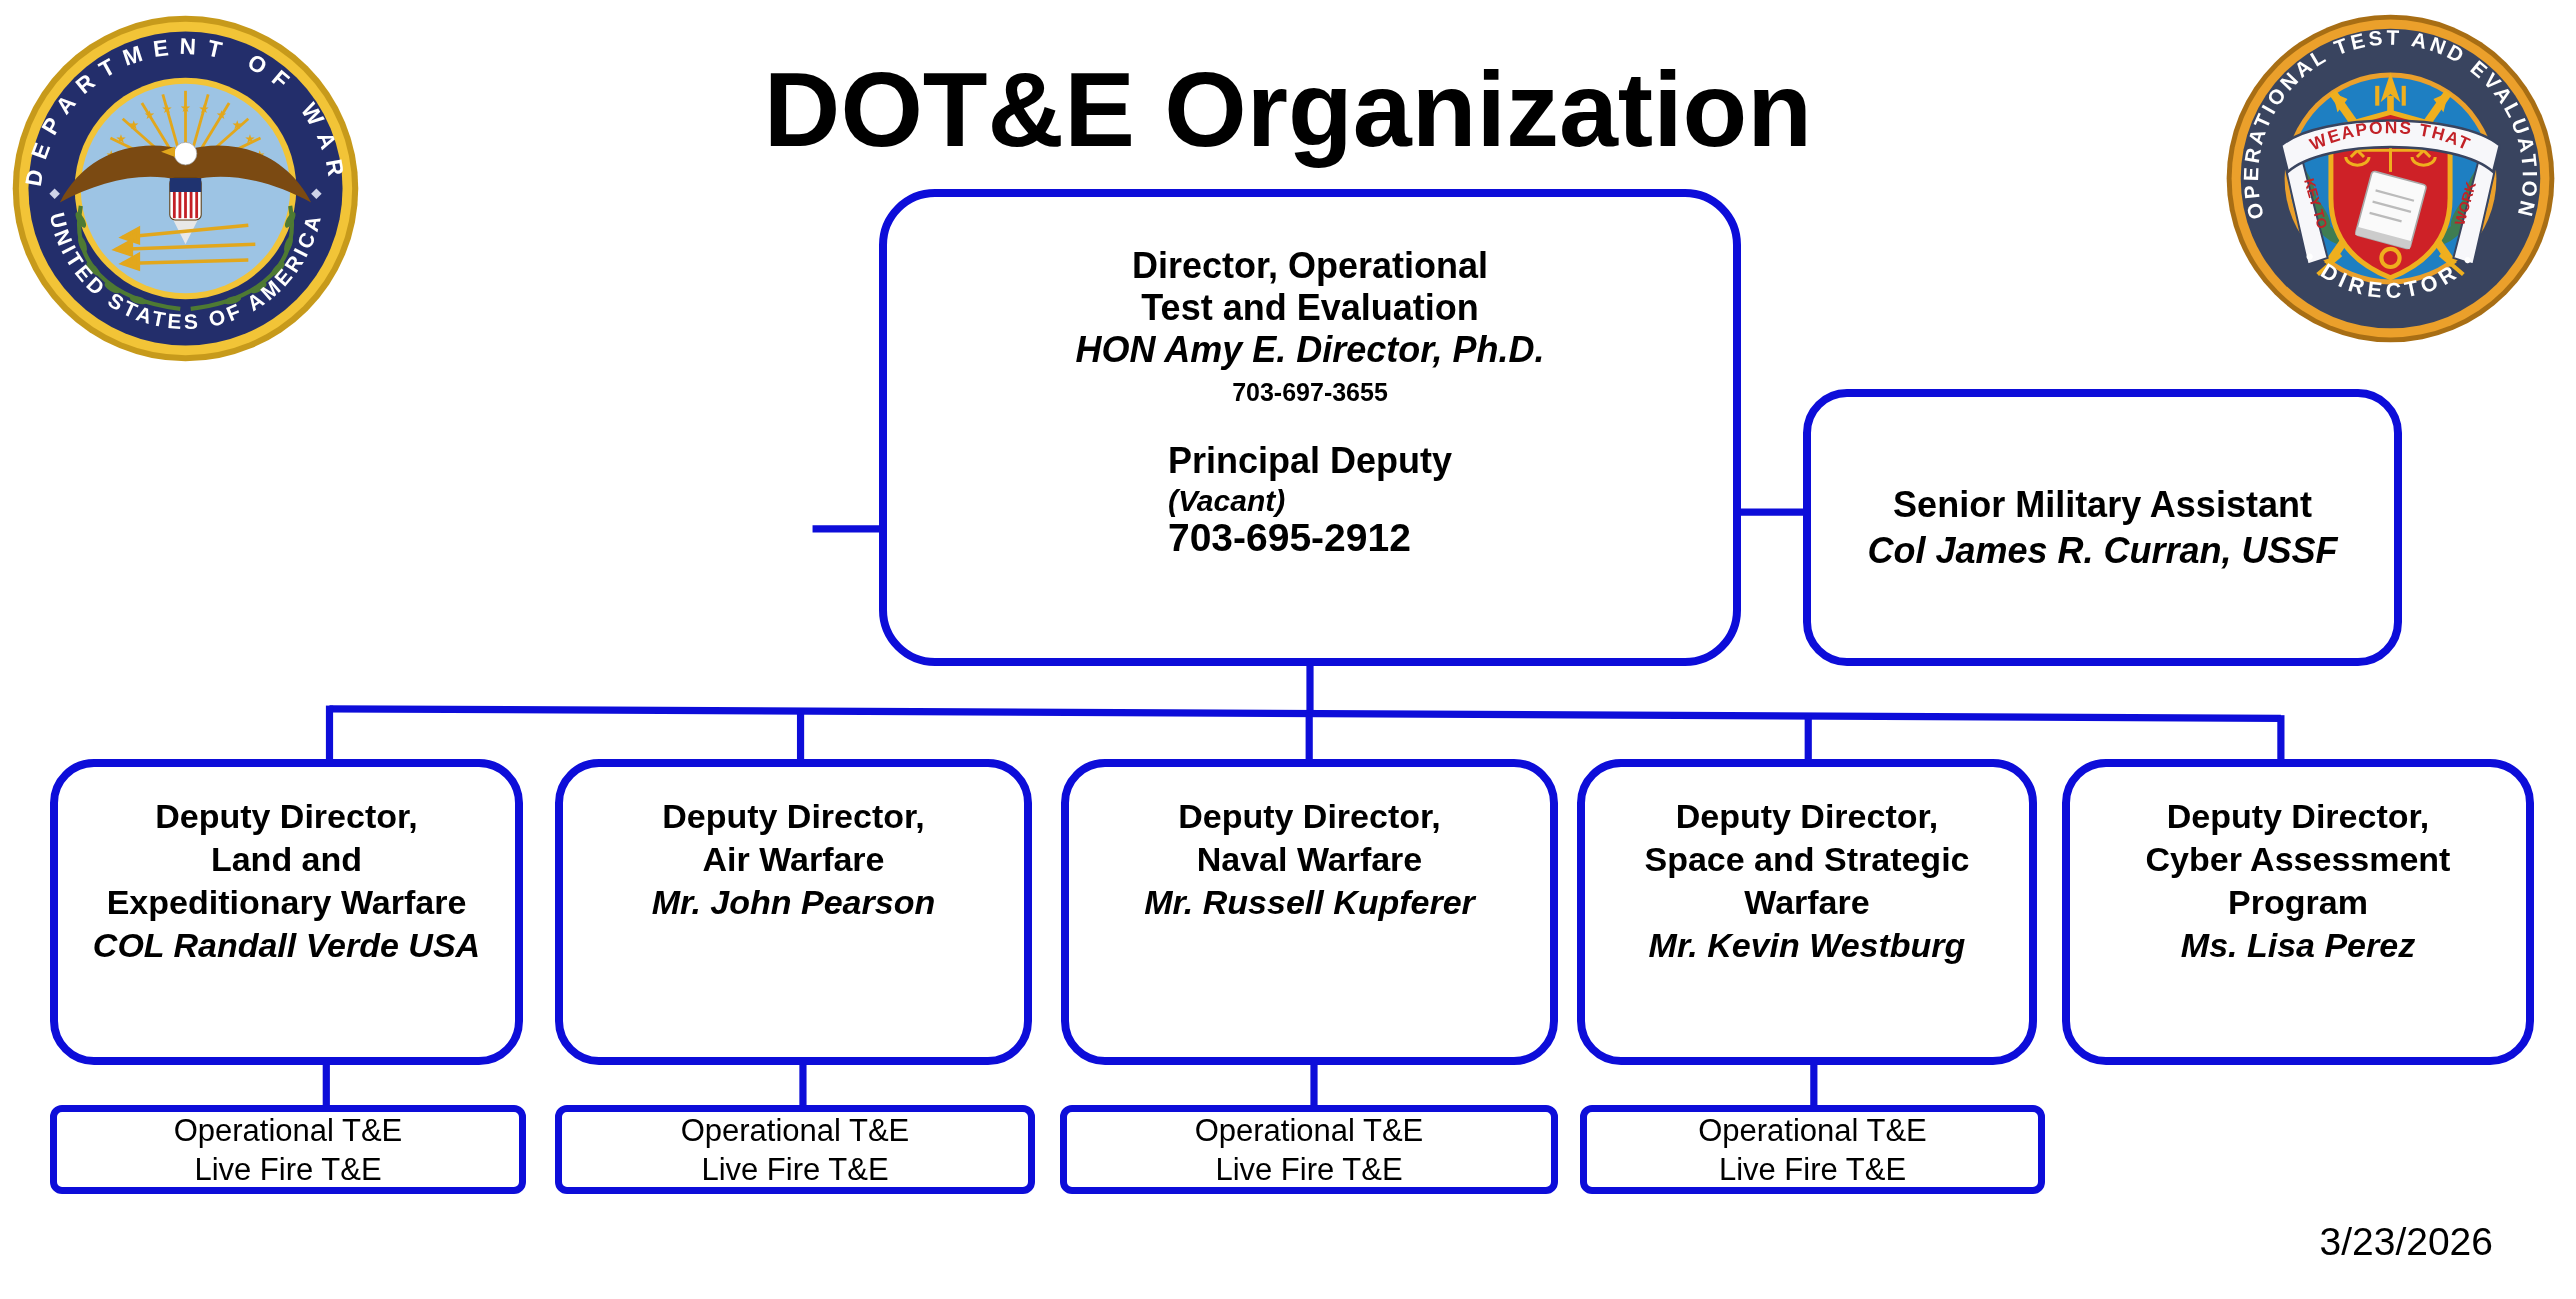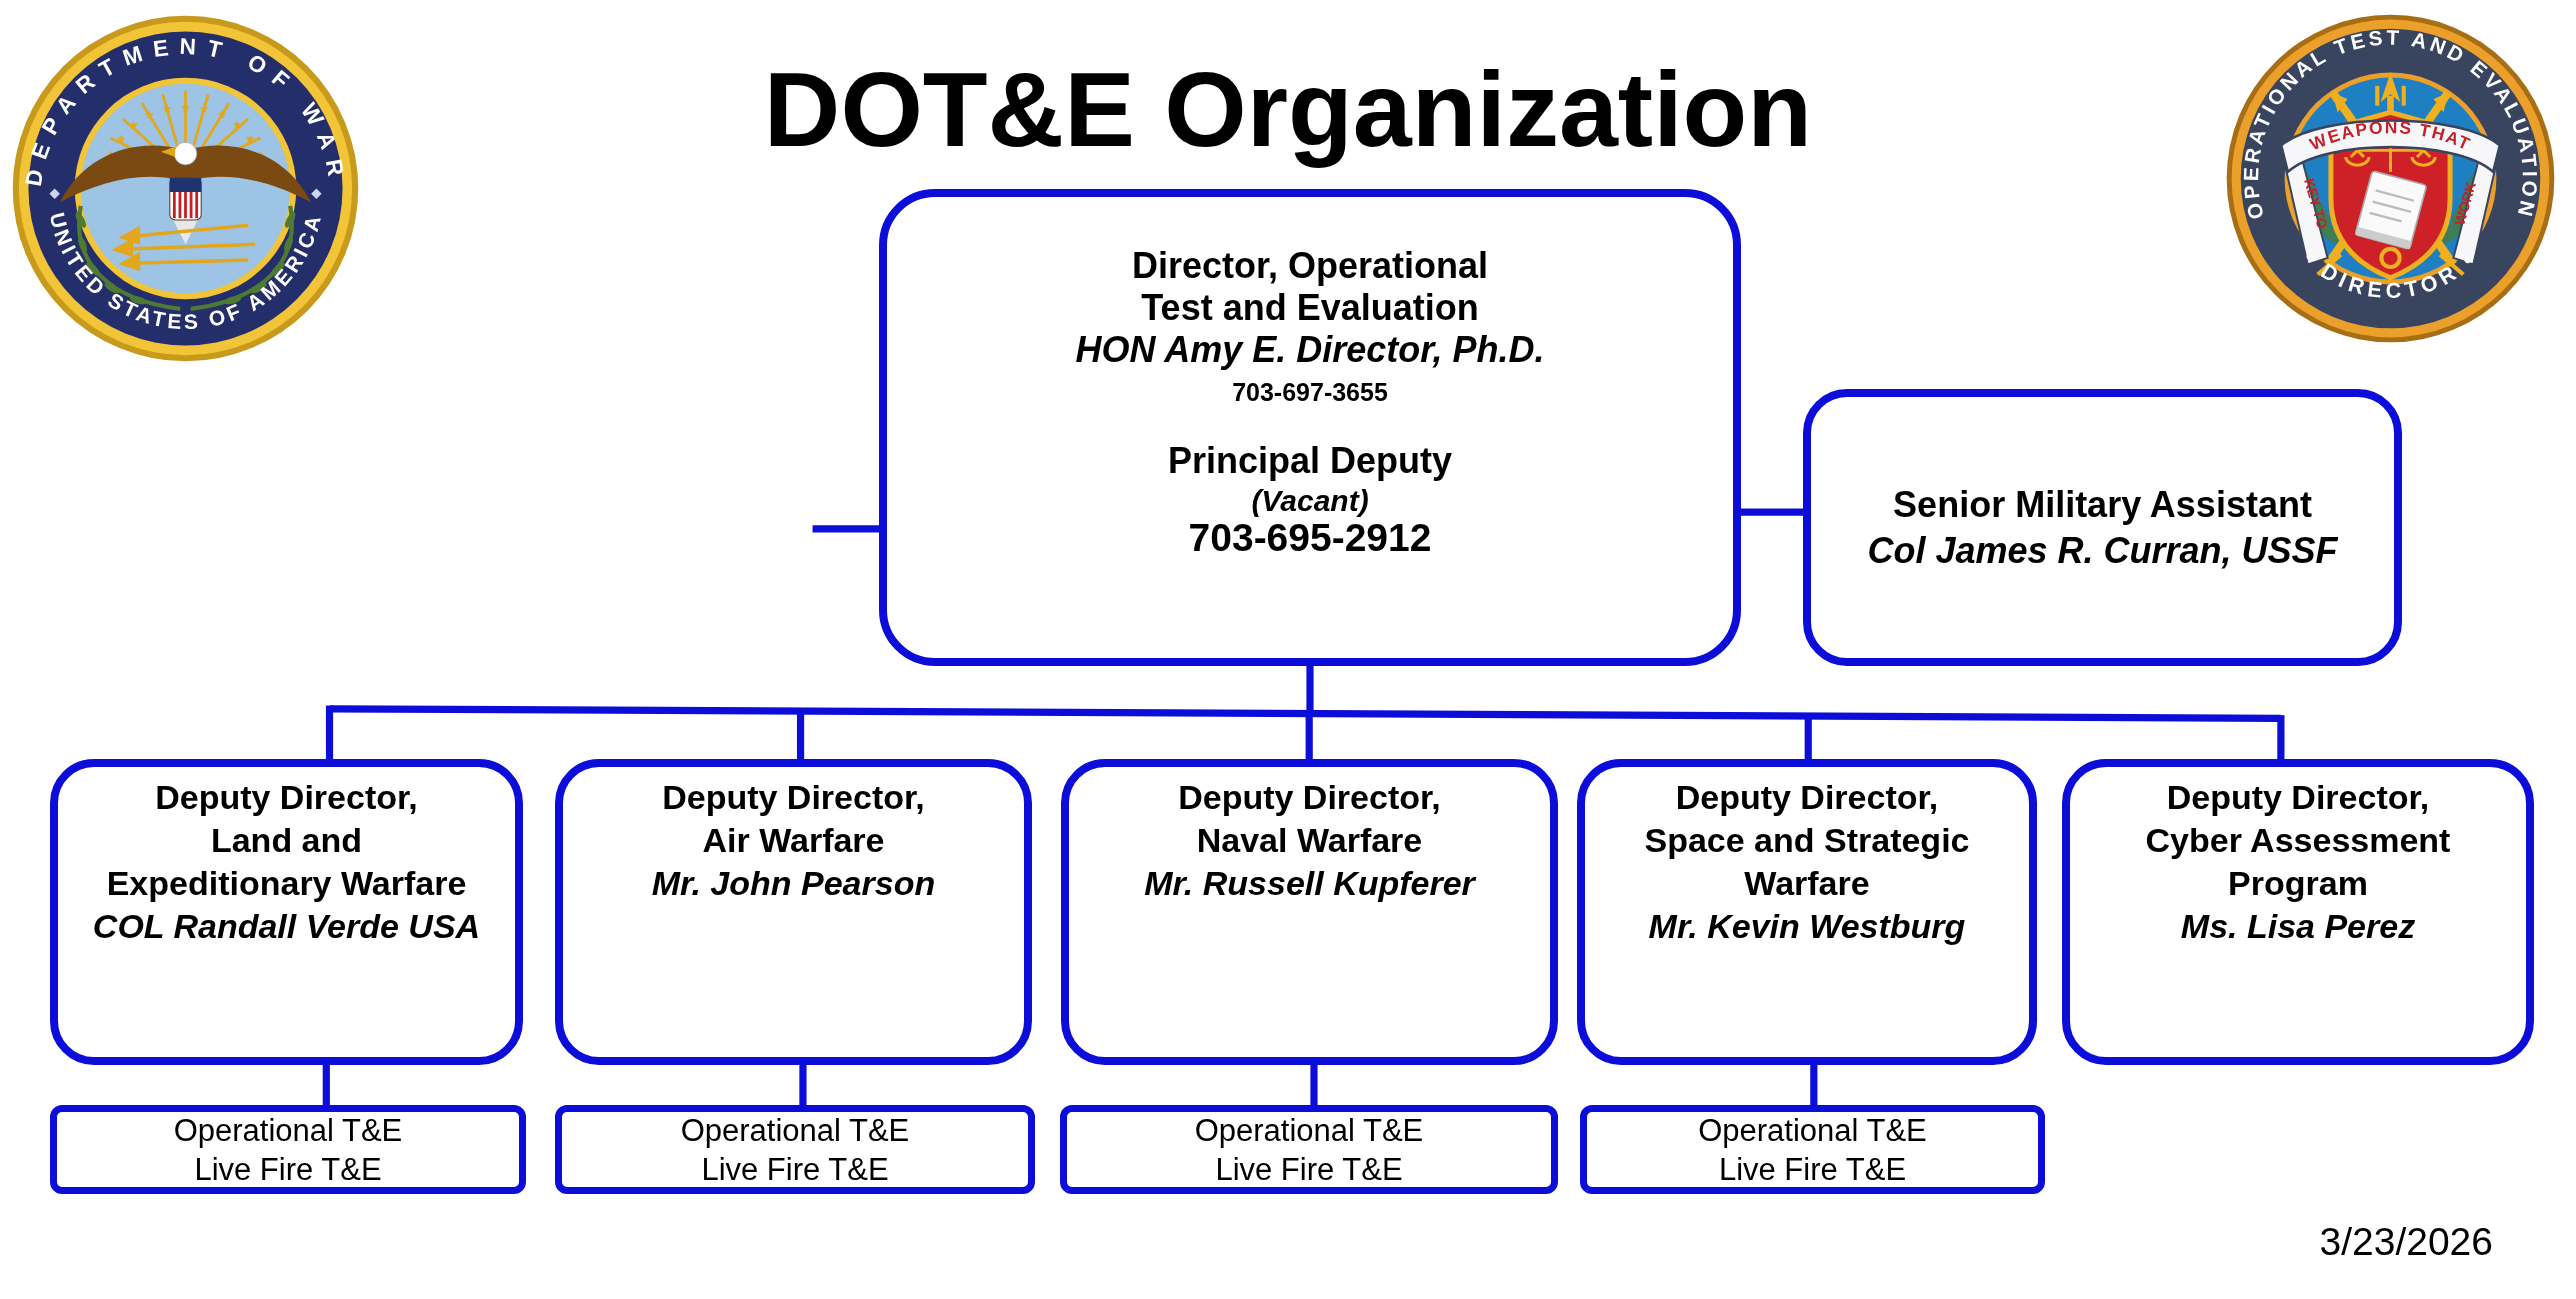--- a/index.html
+++ b/index.html
@@ -8,31 +8,31 @@
     position:relative; width:2576px; height:1300px; background:#ffffff;
     font-family:"Liberation Sans","DejaVu Sans",sans-serif; color:#000; overflow:hidden;
   }
   .title {
     position:absolute; left:0; right:0; top:56px; text-align:center;
     font-size:106px; line-height:106px; font-weight:bold;
   }
   .box {
     position:absolute; box-sizing:border-box; background:#fff;
     border:8px solid var(--accent); border-radius:44px;
-    display:flex; flex-direction:column; align-items:center; text-align:center;
+    display:flex; flex-direction:column; align-items:center; 
   }
   #director-box { left:879px; top:189px; width:862px; height:477px;
     border-width:8.8px; border-radius:56px; padding-top:48px;
     font-size:36px; line-height:42px; font-weight:bold; }
   #director-box .grp2 { margin-top:27px; font-size:34px; line-height:37px; }
   #techdir-box { left:214px; top:402px; width:603px; height:238px;
     justify-content:center; font-size:36px; line-height:48px; font-weight:bold; }
   #sma-box { left:1803px; top:389px; width:599px; height:277px;
     justify-content:center; font-size:36px; line-height:46px; font-weight:bold; }
-  .deputy { top:759px; height:306px; padding-top:9px;
+  .deputy { top:759px; height:306px; padding-top:28px;
     font-size:34px; line-height:43px; font-weight:bold; }
   #dep1{left:50px;width:473px} #dep2{left:555px;width:477px}
   #dep3{left:1061px;width:497px} #dep4{left:1577px;width:460px}
   #dep5{left:2062px;width:472px}
   .sub { top:1105px; height:89px; border-width:7.2px; border-radius:12px;
     justify-content:center; font-size:31px; line-height:39px; font-weight:normal; }
   #sub1{left:50px;width:476px} #sub2{left:555px;width:480px}
   #sub3{left:1060px;width:498px} #sub4{left:1580px;width:465px}
   .it { font-style:italic; }
   .date {

